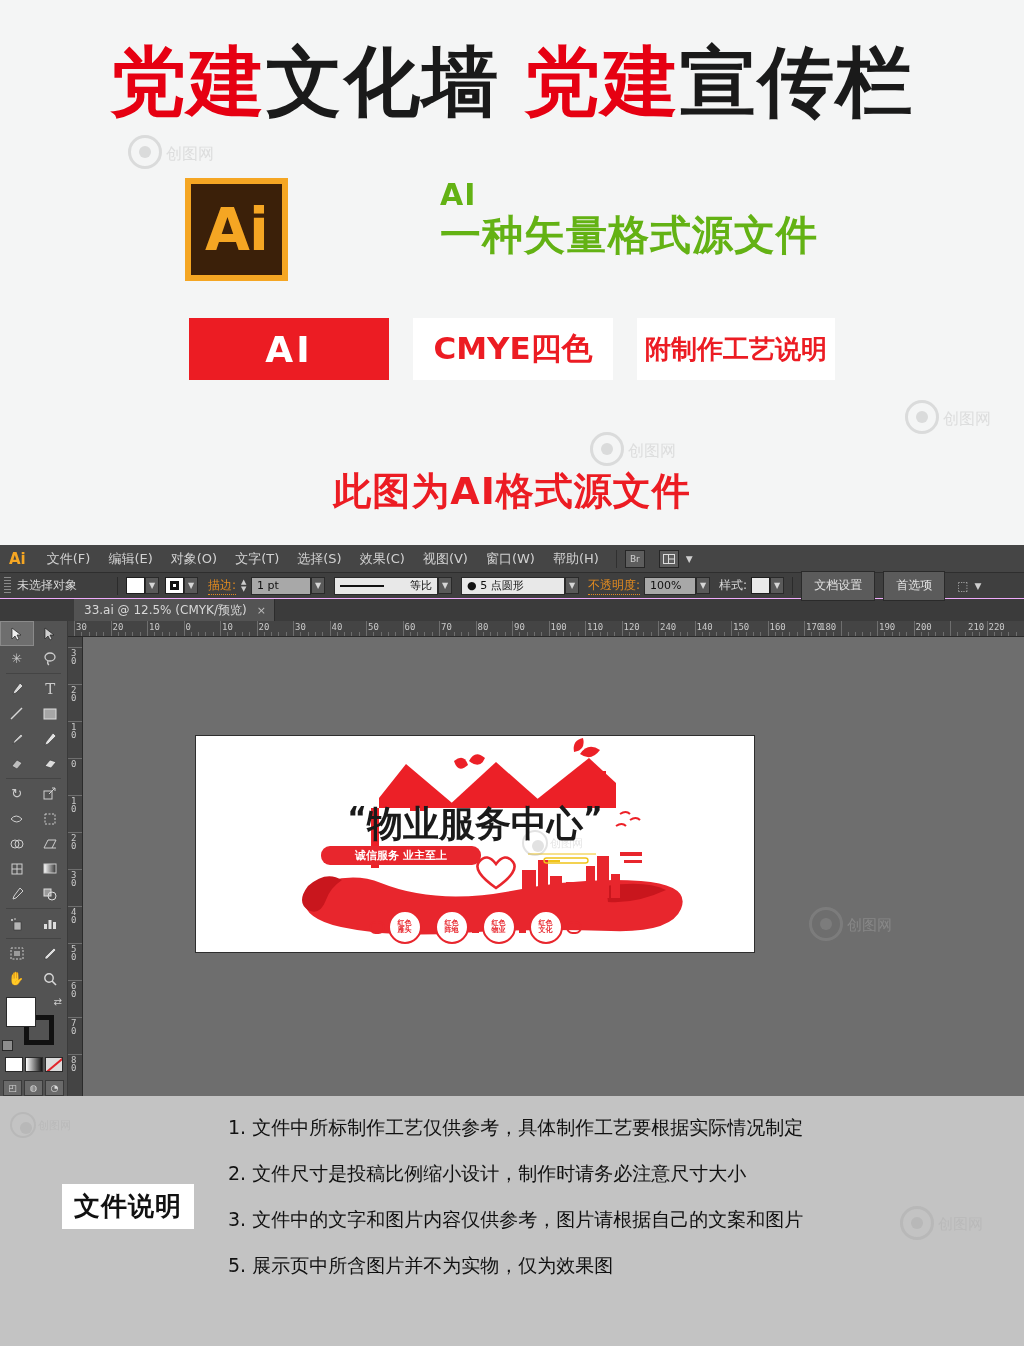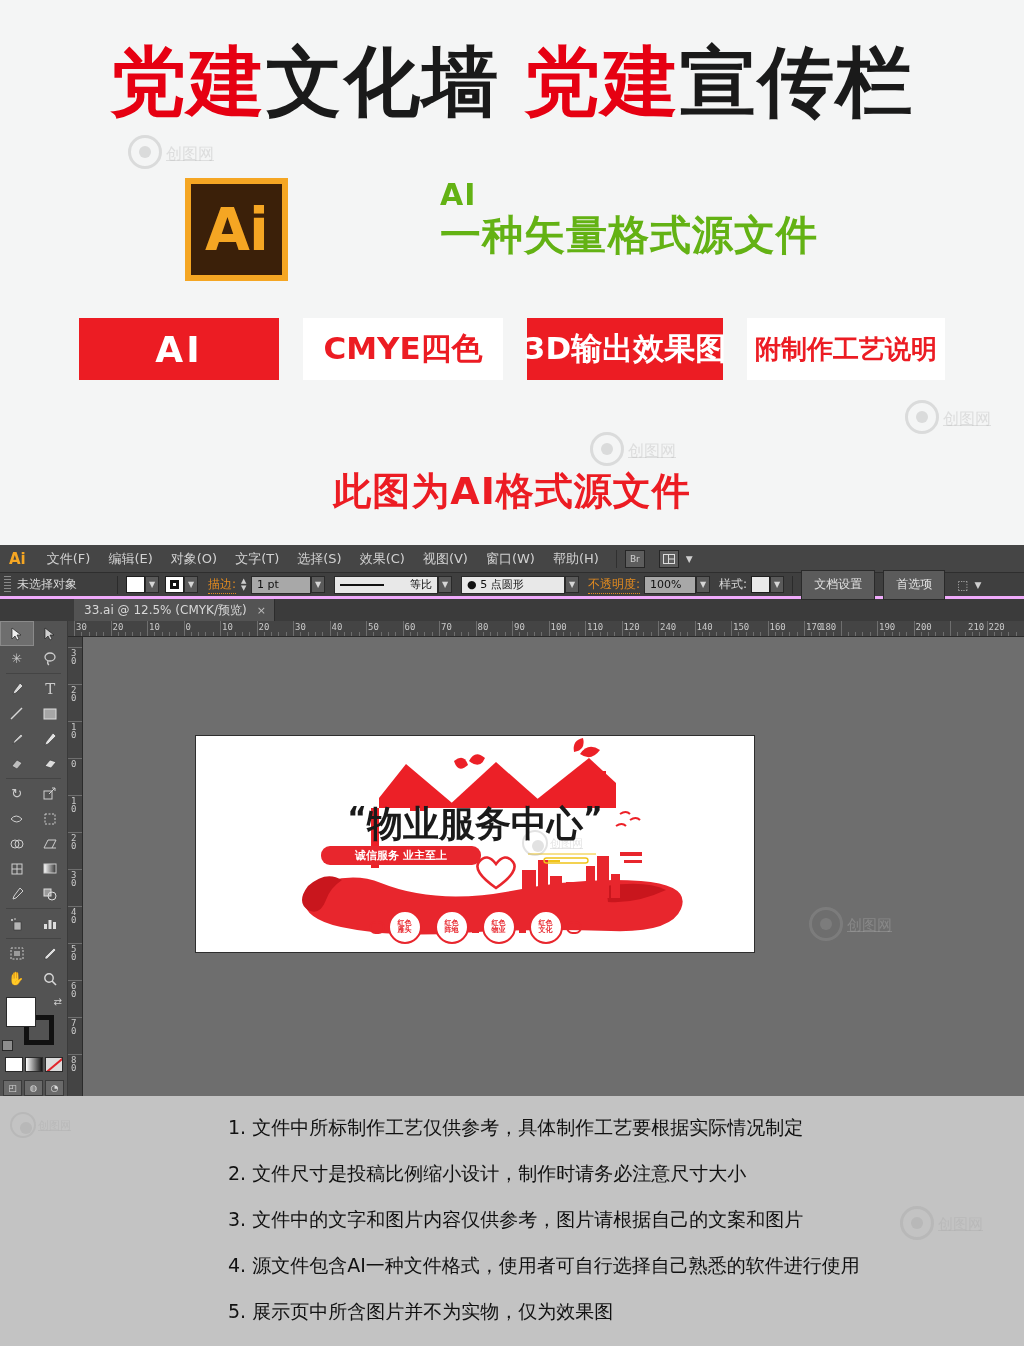--- a/index.html
+++ b/index.html
@@ -57,21 +57,21 @@
     font-size: 32px; font-weight: bold; color: #111; white-space: nowrap;
   }
   .promo-line2 {
     position: absolute; top: 466px; left: 0; width: 1024px; text-align: center;
     font-size: 38px; font-weight: bold; color: #ec1c23; letter-spacing: 1px; white-space: nowrap;
   }
 
   
   .wm {
     position: absolute; color: rgba(160,160,160,.28); font-size: 13px;
-    pointer-events: none; user-select: none; white-space: nowrap; text-decoration: underline;
+    pointer-events: none; user-select: none; white-space: nowrap;
   }
   .wm-ring {
     position: absolute; width: 34px; height: 34px; border: 3px solid rgba(160,160,160,.3);
     border-radius: 50%; pointer-events: none;
   }
   .wm-ring::after {
     content: ""; position: absolute; left: 8px; top: 8px; width: 12px; height: 12px;
     border-radius: 50%; background: rgba(160,160,160,.3);
   }
 
@@ -82,21 +82,21 @@
   .menubar .ailogo { color: #f5a623; font-weight: bold; font-size: 15px; padding: 0 12px 0 9px; }
   .menu-item { color: #d2d2d2; font-size: 13px; padding: 0 9px; line-height: 28px; cursor: default; }
   .menu-sep { width: 1px; height: 18px; background: #303030; margin: 0 8px; }
   .mini-btn {
     width: 20px; height: 18px; border: 1px solid #262626; background: #5d5d5d;
     display: inline-flex; align-items: center; justify-content: center;
     color: #d0d0d0; font-size: 9px; margin-right: 4px;
   }
   .caret { color: #cfcfcf; font-size: 9px; }
 
-  .ctrlbar { height: 26px; background: #3f3f3f; display: flex; align-items: center; border-bottom: 3px solid #f0abfc; padding-left: 4px; }
+  .ctrlbar { height: 26px; background: #3f3f3f; display: flex; align-items: center; border-bottom: 1px solid #f0abfc; padding-left: 4px; }
   .grip { width: 7px; height: 18px;
     background: repeating-linear-gradient(to bottom, #8a8a8a 0 1px, transparent 1px 3px);
     margin-right: 6px; }
   .lbl { color: #d6d6d6; font-size: 12px; white-space: nowrap; }
   .lbl-u { color: #e08a20; font-size: 12px; border-bottom: 1px dotted #e08a20; white-space: nowrap; }
   .vsep { width: 1px; height: 18px; background: #2b2b2b; margin: 0 8px; }
   .swatch { width: 19px; height: 17px; background: #ffffff; border: 1px solid #1e1e1e; }
   .swatch-stroke { width: 19px; height: 17px; background:#fff; border: 1px solid #1e1e1e; position: relative; }
   .swatch-stroke::after { content:""; position:absolute; left:4px; top:3px; right:4px; bottom:3px; border:3px solid #111; }
   .dd {
@@ -212,21 +212,20 @@
     </div>
     <div class="green-block">
       <div class="green-small">AI</div>
       <div class="green-big">一种矢量格式源文件</div>
     </div>
   </div>
 
   <div class="badges">
     <div class="badge red b1">AI</div>
     <div class="badge white b2">CMYE四色</div>
-    <div class="badge red b3">3D输出效果图</div>
     <div class="badge white b4">附制作工艺说明</div>
   </div>
 
   <div class="promo-line2">此图为AI格式源文件</div>
 
   <div class="wm-ring" style="left:128px;top:135px;"></div>
   <div class="wm" style="left:166px;top:144px;font-size:16px;">创图网</div>
   <div class="wm-ring" style="left:590px;top:432px;"></div>
   <div class="wm" style="left:628px;top:441px;font-size:16px;">创图网</div>
   <div class="wm-ring" style="left:905px;top:400px;"></div>
@@ -748,24 +747,24 @@
         <div class="wm" style="left:354px;top:100px;font-size:11px;">创图网</div>
       </div>
     </div>
 
     <div class="wm-ring" style="left:726px;top:270px;"></div>
     <div class="wm" style="left:764px;top:279px;font-size:15px;color:rgba(200,200,200,.28);">创图网</div>
   </div>
 </div>
 
 <div class="notes">
+  <div class="notes-label">文件说明</div>
   <div class="notes-list">
     <div class="note-item">1. 文件中所标制作工艺仅供参考，具体制作工艺要根据实际情况制定</div>
     <div class="note-item">2. 文件尺寸是投稿比例缩小设计，制作时请务必注意尺寸大小</div>
     <div class="note-item">3. 文件中的文字和图片内容仅供参考，图片请根据自己的文案和图片</div>
-    <div class="note-item">4. 源文件包含AI一种文件格式，使用者可自行选择自己熟悉的软件进行使用</div>
     <div class="note-item">5. 展示页中所含图片并不为实物，仅为效果图</div>
   </div>
   <div class="wm-ring" style="left:10px;top:16px;width:26px;height:26px;border-width:2px;"></div>
   <div class="wm" style="left:38px;top:22px;font-size:11px;">创图网</div>
   <div class="wm-ring" style="left:900px;top:110px;"></div>
   <div class="wm" style="left:938px;top:119px;font-size:15px;">创图网</div>
 </div>
 
 </body></html>

